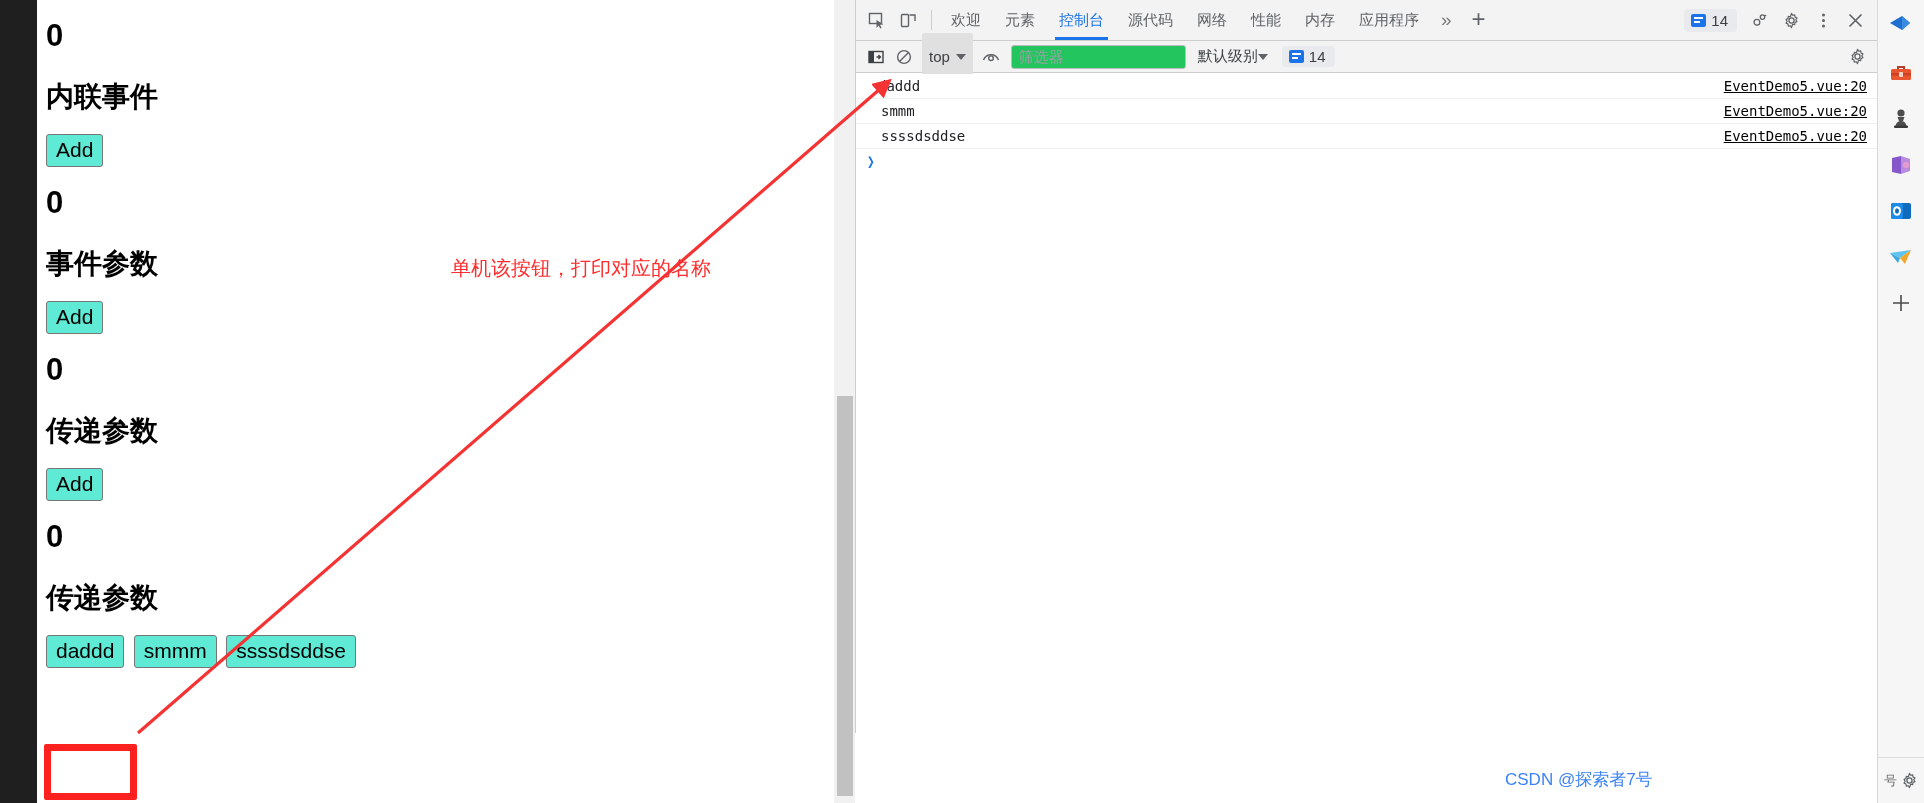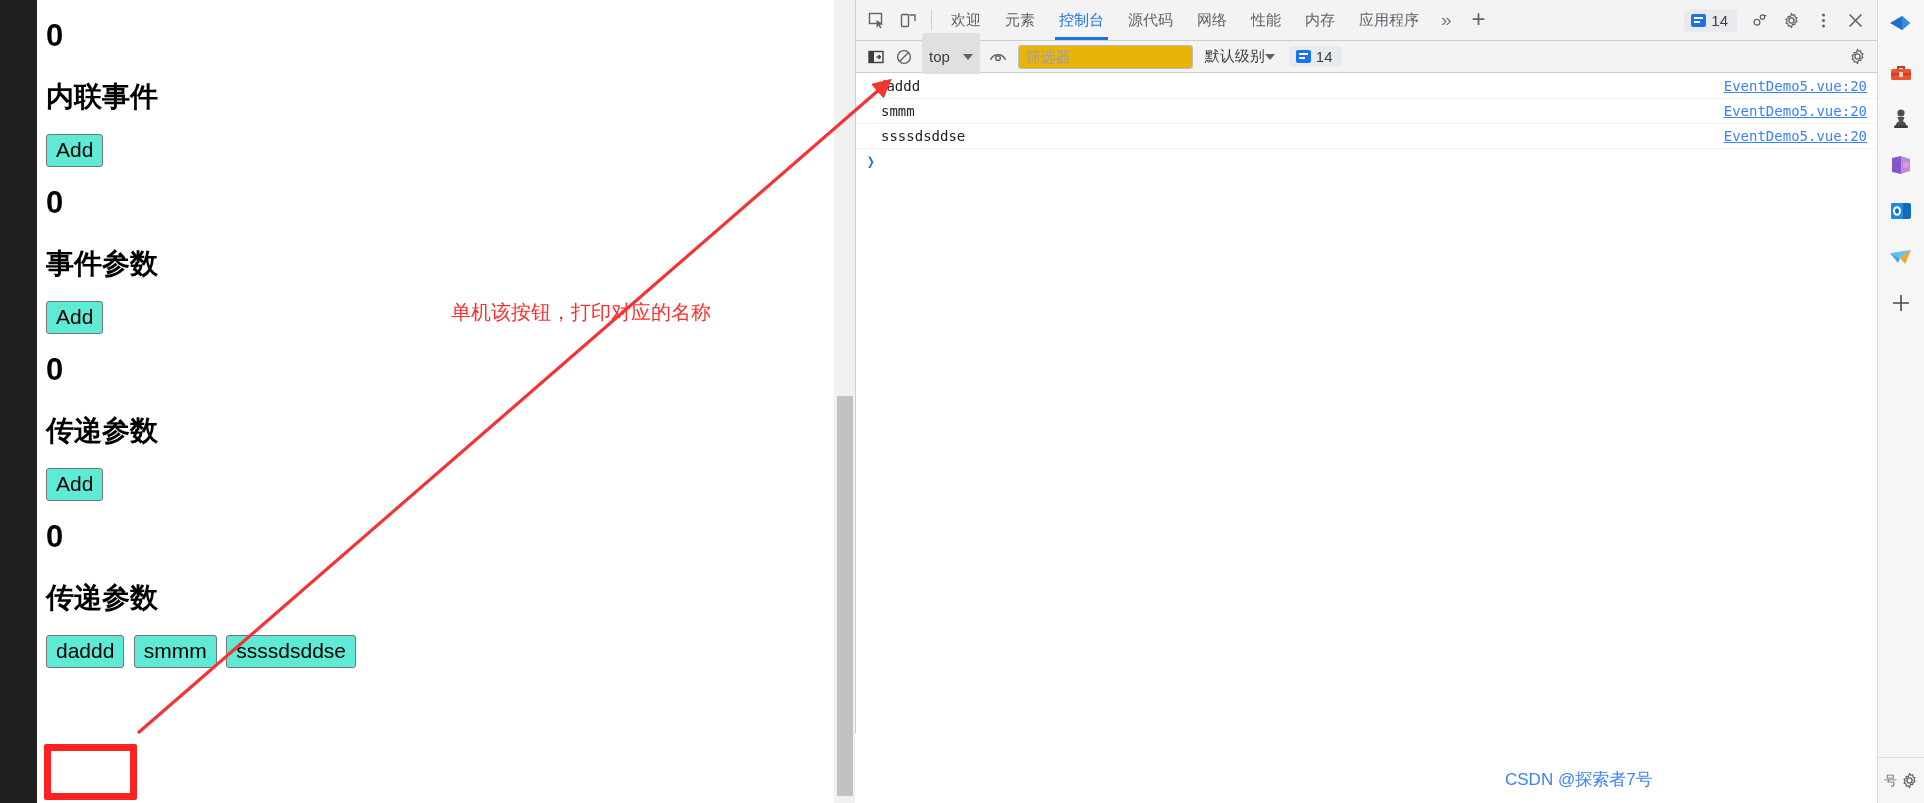--- a/index.html
+++ b/index.html
@@ -187,21 +187,21 @@
   }
   .cb-btn {
     width: 28px; height: 26px;
     display: flex; align-items: center; justify-content: center;
     cursor: pointer; border-radius: 3px;
     flex: 0 0 auto;
   }
   .ctx-select {
     display: flex;
     align-items: center;
-    gap: 13px;
+    gap: 6px;
     background: #e0e0e0;
     border-radius: 3px;
     padding: 15px 7px;
     font-size: 15px;
     color: #3c4043;
     cursor: pointer;
     margin: 0 4px;
     flex: 0 0 auto;
   }
   .caret {
@@ -209,21 +209,21 @@
     border-left: 5px solid transparent;
     border-right: 5px solid transparent;
     border-top: 6px solid #5f6368;
     display: inline-block;
   }
   .filter-input {
     width: 175px;
     height: 24px;
     border: 1px solid #bdbdbd;
     border-radius: 3px;
-    background: #eab308;
+    background: #22c55e;
     font-size: 15px;
     color: #202124;
     padding: 0 7px;
     margin: 0 6px;
     font-family: "Liberation Sans", sans-serif;
     flex: 0 0 auto;
   }
   .filter-input::placeholder { color: #9aa0a6; }
   .level-select {
     display: flex; align-items: center; 
@@ -261,21 +261,21 @@
     padding-left: 25px;
     padding-right: 10px;
     font-family: "DejaVu Sans Mono", monospace;
     font-size: 14px;
     color: #202124;
   }
   .log-row:first-child { padding-left: 22px; }
   .log-text { flex: 1 1 auto; white-space: nowrap; }
   .log-src {
     flex: 0 0 auto;
-    color: #3b82f6;
+    color: #000000;
     text-decoration: underline;
     font-family: "DejaVu Sans Mono", monospace;
     font-size: 14px;
     cursor: pointer;
   }
   .prompt-row {
     display: flex;
     align-items: center;
     height: 26px;
     padding-left: 10px;
@@ -321,21 +321,20 @@
     width: 1924px; height: 803px;
     pointer-events: none;
   }
   .anno-text {
     position: absolute;
     left: 451px; top: 255px;
     font-size: 20px;
     color: #ff2d2d;
     white-space: nowrap;
     font-family: Liberation Serif, serif;
-    margin-top: 44px;
   }
   .anno-box {
     position: absolute;
     left: 44px; top: 744px;
     width: 93px; height: 56px;
     border: 7px solid #ff2020;
     border-radius: 2px;
   }
 </style>
 </head>

